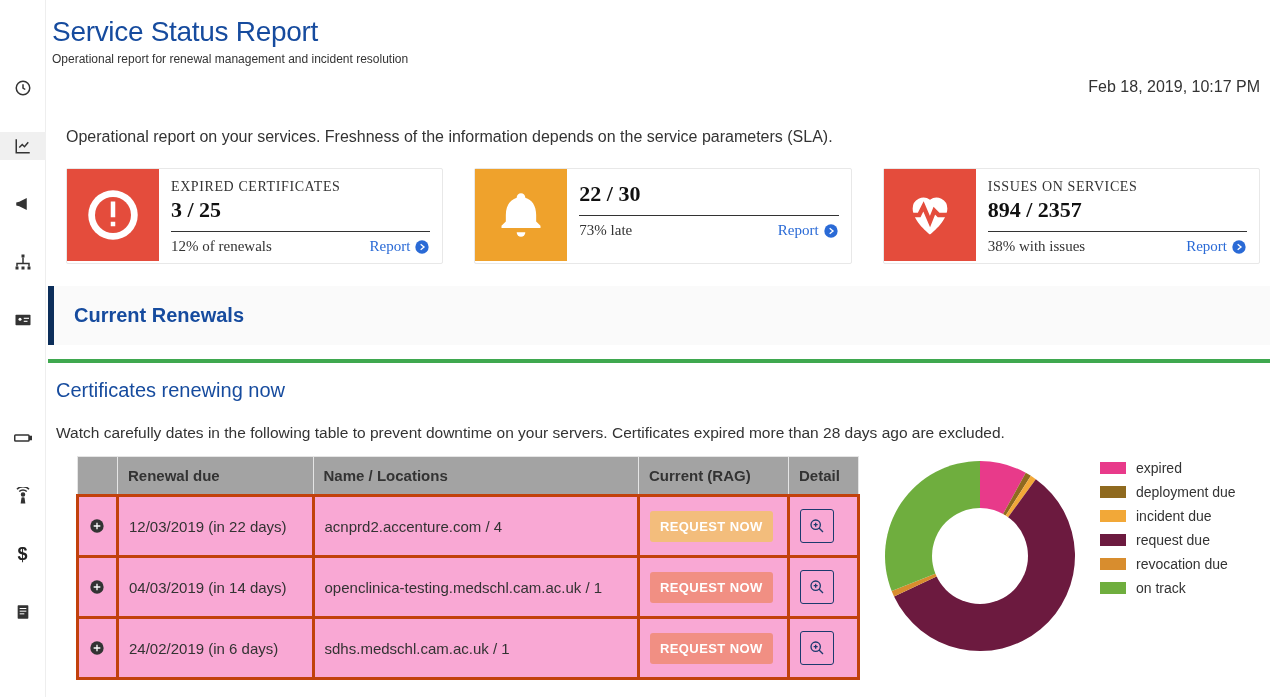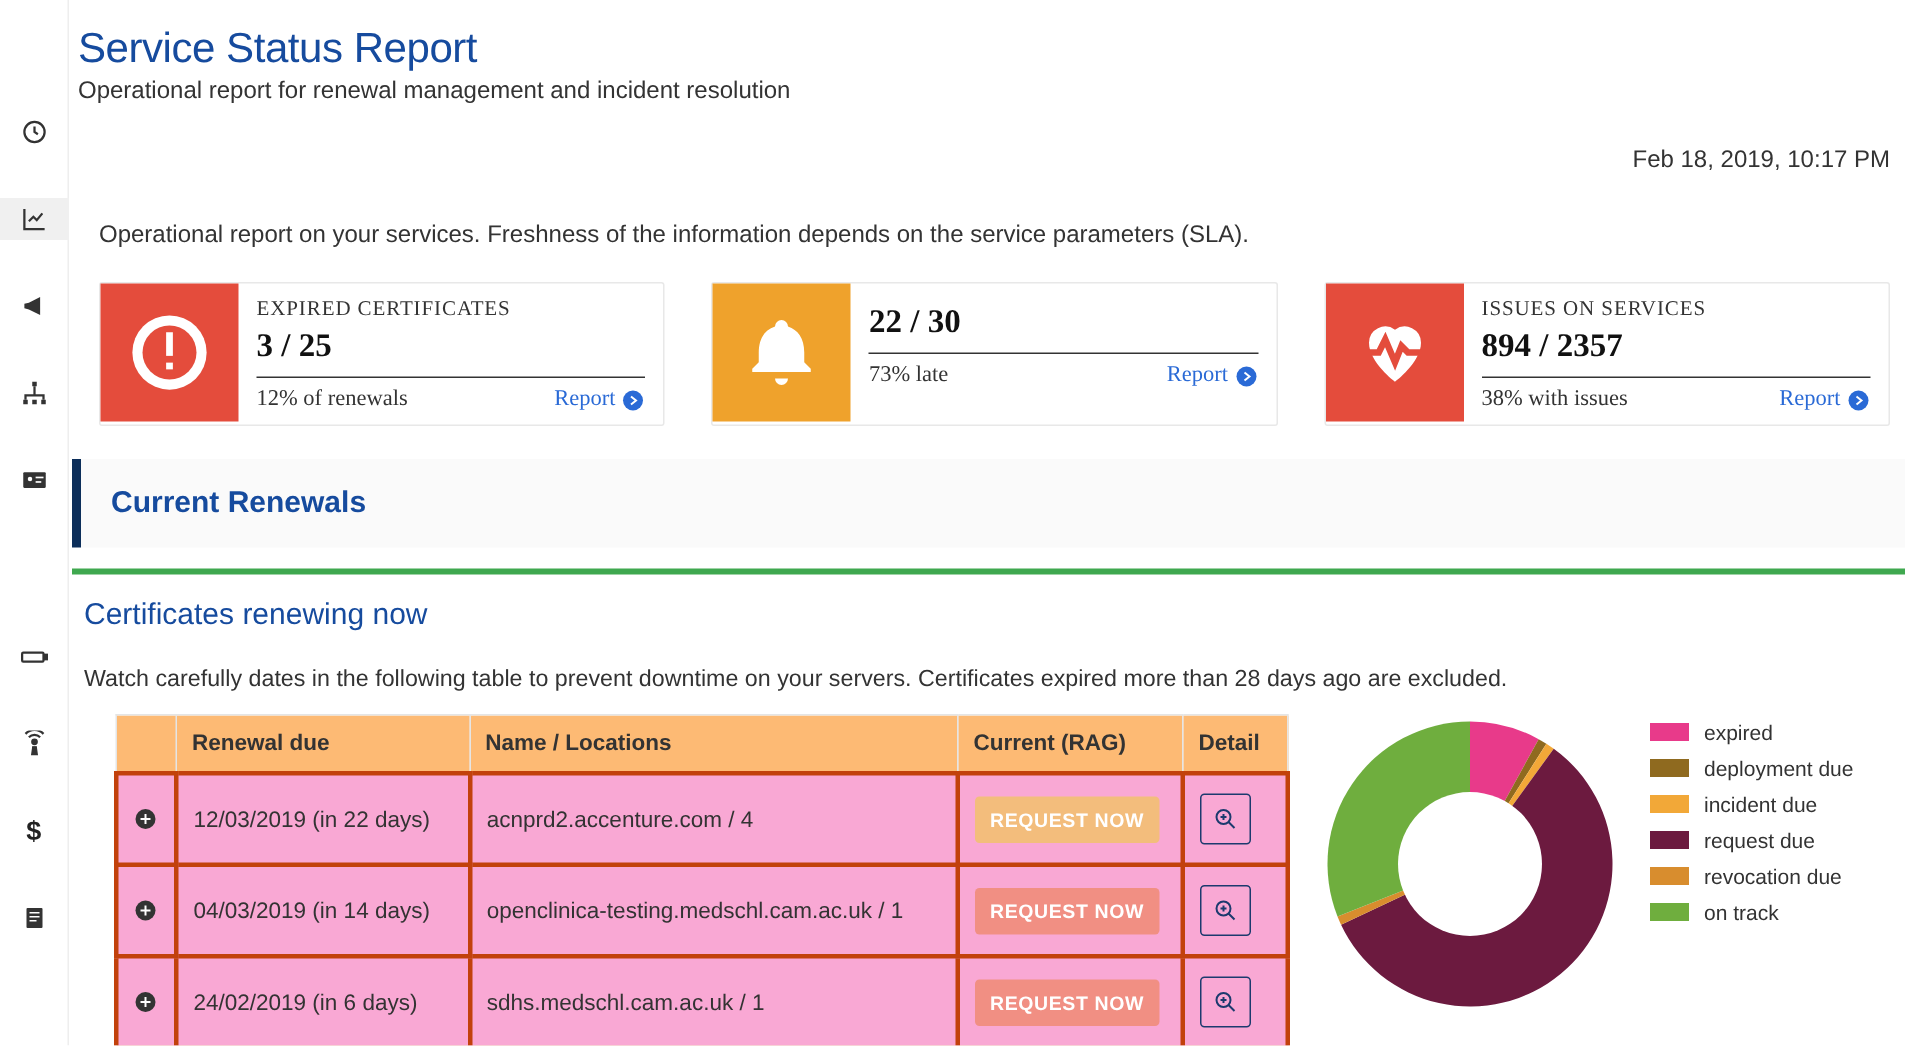--- a/index.html
+++ b/index.html
@@ -5,22 +5,22 @@
 * { box-sizing: border-box; margin: 0; padding: 0; }
 body { font-family: -apple-system, "Helvetica Neue", Arial, sans-serif; color: #333; background: #fff; font-size: 14px; }
 .layout { display: flex; width: 1280px; height: 697px; overflow: hidden; }
 .sidebar { width: 46px; background: #fff; display: flex; flex-direction: column; align-items: center; padding-top: 74px; gap: 30px; border-right: 1px solid #eee; }
 .sidebar .nav-icon { width: 46px; height: 28px; display: flex; align-items: center; justify-content: center; cursor: pointer; color: #222; }
 .sidebar .nav-icon.active { background: #f0f0f0; }
 .sidebar .spacer { height: 30px; }
 .main { flex: 1; padding: 12px 10px 0 2px; overflow: hidden; }
 .header { padding: 4px 0 0 4px; }
 .page-title { font-size: 28px; font-weight: 400; color: #164b9e; letter-spacing: -0.3px; }
-.page-subtitle { font-size: 16px; color: #333; margin-top: 4px; }
-.timestamp { text-align: right; font-size: 16px; color: #333; margin-top: 28px; padding-right: 10px; }
+.page-subtitle { font-size: 12px; color: #333; margin-top: 4px; }
+.timestamp { text-align: right; font-size: 16px; color: #333; margin-top: 12px; padding-right: 10px; }
 .intro { font-size: 16px; color: #333; margin-top: 32px; padding-left: 18px; }
 .cards { display: flex; gap: 31px; margin-top: 22px; padding: 0 10px 0 18px; font-family: Liberation Serif, serif; }
 .card { flex: 1; display: flex; border: 1px solid #e8e8e8; border-radius: 2px; background: #fff; }
 .card-icon-box { width: 92px; height: 92px; display: flex; align-items: center; justify-content: center; flex-shrink: 0; }
 .card-icon-box.red { background: #e44c3c; }
 .card-icon-box.orange { background: #efa22c; }
 .card-body { flex: 1; padding: 10px 12px 8px 12px; display: flex; flex-direction: column; }
 .card-label { font-size: 14px; letter-spacing: 0.6px; color: #333; text-transform: uppercase; }
 .card-value { font-size: 22px; font-weight: 700; color: #111; margin-top: 2px; }
 .card-hr { border: none; border-top: 1px solid #333; margin: 8px 0 6px 0; }
@@ -28,21 +28,21 @@
 .card-foot .pct { color: #333; }
 .card-foot .report { color: #2a6ad6; cursor: pointer; display: flex; align-items: center; gap: 4px; }
 .section-bar { border-left: 6px solid #0c2e5a; background: #fafafa; padding: 18px 20px; margin-top: 22px; }
 .section-bar h2 { color: #164b9e; font-size: 20px; font-weight: 700; }
 .green-rule { height: 4px; background: #3fa84f; margin-top: 14px; }
 .sub-section-title { color: #164b9e; font-size: 20px; font-weight: 400; margin: 16px 0 0 8px; }
 .note { font-size: 15.5px; color: #333; margin: 22px 0 0 8px; }
 .table-chart-row { display: flex; gap: 20px; margin-top: 14px; padding: 0 10px 0 28px; align-items: flex-start; }
 .table-wrap { flex: 1; }
 table.renewals { width: 100%; border-collapse: collapse; }
-table.renewals th { text-align: left; font-weight: 700; font-size: 15px; padding: 10px 10px; border: 1px solid #e5e5e5; background: #fdba74; }
+table.renewals th { text-align: left; font-weight: 700; font-size: 15px; padding: 10px 10px; border: 1px solid #e5e5e5; background: #a3a3a3; }
 table.renewals td { padding: 12px 10px; border: 3px solid #c2410c; font-size: 15px; background: #f9a8d4; vertical-align: middle; margin-left: 28px; }
 table.renewals td.expand { width: 40px; text-align: center; }
 .btn-request { display: inline-block; background: #f18f83; color: #fff; font-size: 13px; font-weight: 700; padding: 8px 10px; border-radius: 3px; cursor: pointer; letter-spacing: 0.4px; }
 .btn-request.warn { background: #f3bd7c; }
 .btn-detail { display: inline-flex; align-items: center; justify-content: center; width: 34px; height: 34px; border: 1px solid #1c3a6e; border-radius: 3px; color: #1c3a6e; cursor: pointer; }
 .chart-block { width: 380px; display: flex; gap: 20px; }
 .donut { width: 200px; height: 200px; position: relative; }
 .donut svg { transform: rotate(-90deg); }
 .donut .hole { position: absolute; top: 50%; left: 50%; width: 96px; height: 96px; background: #fff; border-radius: 50%; transform: translate(-50%, -50%); }
 .legend { display: flex; flex-direction: column; gap: 8px; padding-top: 4px; }

